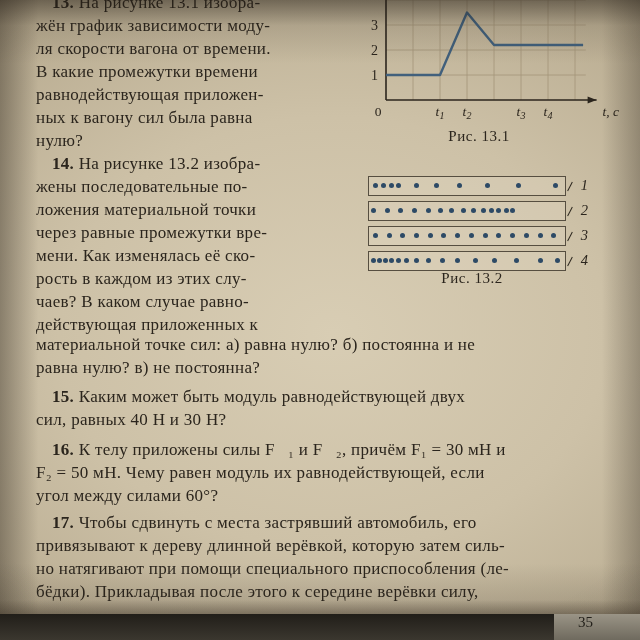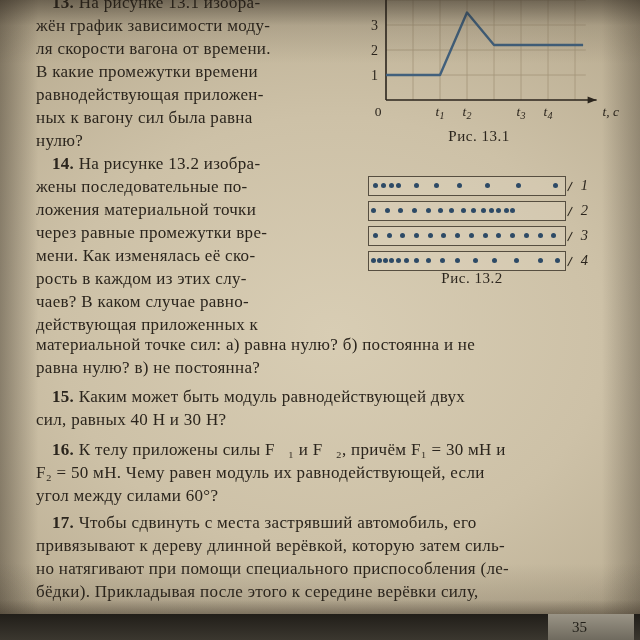--- a/index.html
+++ b/index.html
@@ -22,22 +22,22 @@
   .row-label{position:absolute;right:-23px;top:0;font-style:italic;font-size:14.5px;}
   #vignette{position:absolute;inset:0;pointer-events:none;z-index:8;
     background:
       linear-gradient(180deg, rgba(35,28,20,0.50) 0%, rgba(35,28,20,0.12) 4%, rgba(0,0,0,0) 10%, rgba(0,0,0,0) 88%, rgba(35,28,20,0.18) 96%),
       linear-gradient(90deg, rgba(35,28,20,0.38) 0%, rgba(0,0,0,0) 6%, rgba(0,0,0,0) 94%, rgba(35,28,20,0.30) 100%),
       radial-gradient(130% 110% at 50% 42%, rgba(0,0,0,0) 55%, rgba(35,28,20,0.28) 100%);}
   #band-shadow{position:absolute;left:0;right:0;bottom:26px;height:14px;z-index:9;
     background:linear-gradient(180deg, rgba(60,50,38,0), rgba(60,50,38,0.40));}
   #bottom-band{position:absolute;left:0;right:0;bottom:0;height:26px;z-index:9;
     background:linear-gradient(180deg,#211e19,#3b372f);}
-  #page-num-patch{position:absolute;right:6px;bottom:0;width:86px;height:26px;z-index:10;
-    background:linear-gradient(180deg,#9a9486,#6f6a5e);display:flex;align-items:center;}
+  #page-num-patch{position:absolute;right:0;bottom:0;width:86px;height:26px;z-index:10;
+    background:linear-gradient(180deg,#9a9486,#6f6a5e);display:flex;align-items:flex-start;}
   #page-number{margin-left:24px;font-size:15px;color:#23201a;}
 </style>
 </head>
 <body>
 
 <div id="photo">
 
   <p class="prob" style="left:36px;top:-9px;width:316px"><b>13.</b> <span>На рисунке 13.1 изобра-
 жён график зависимости моду-
 ля скорости вагона от времени.

